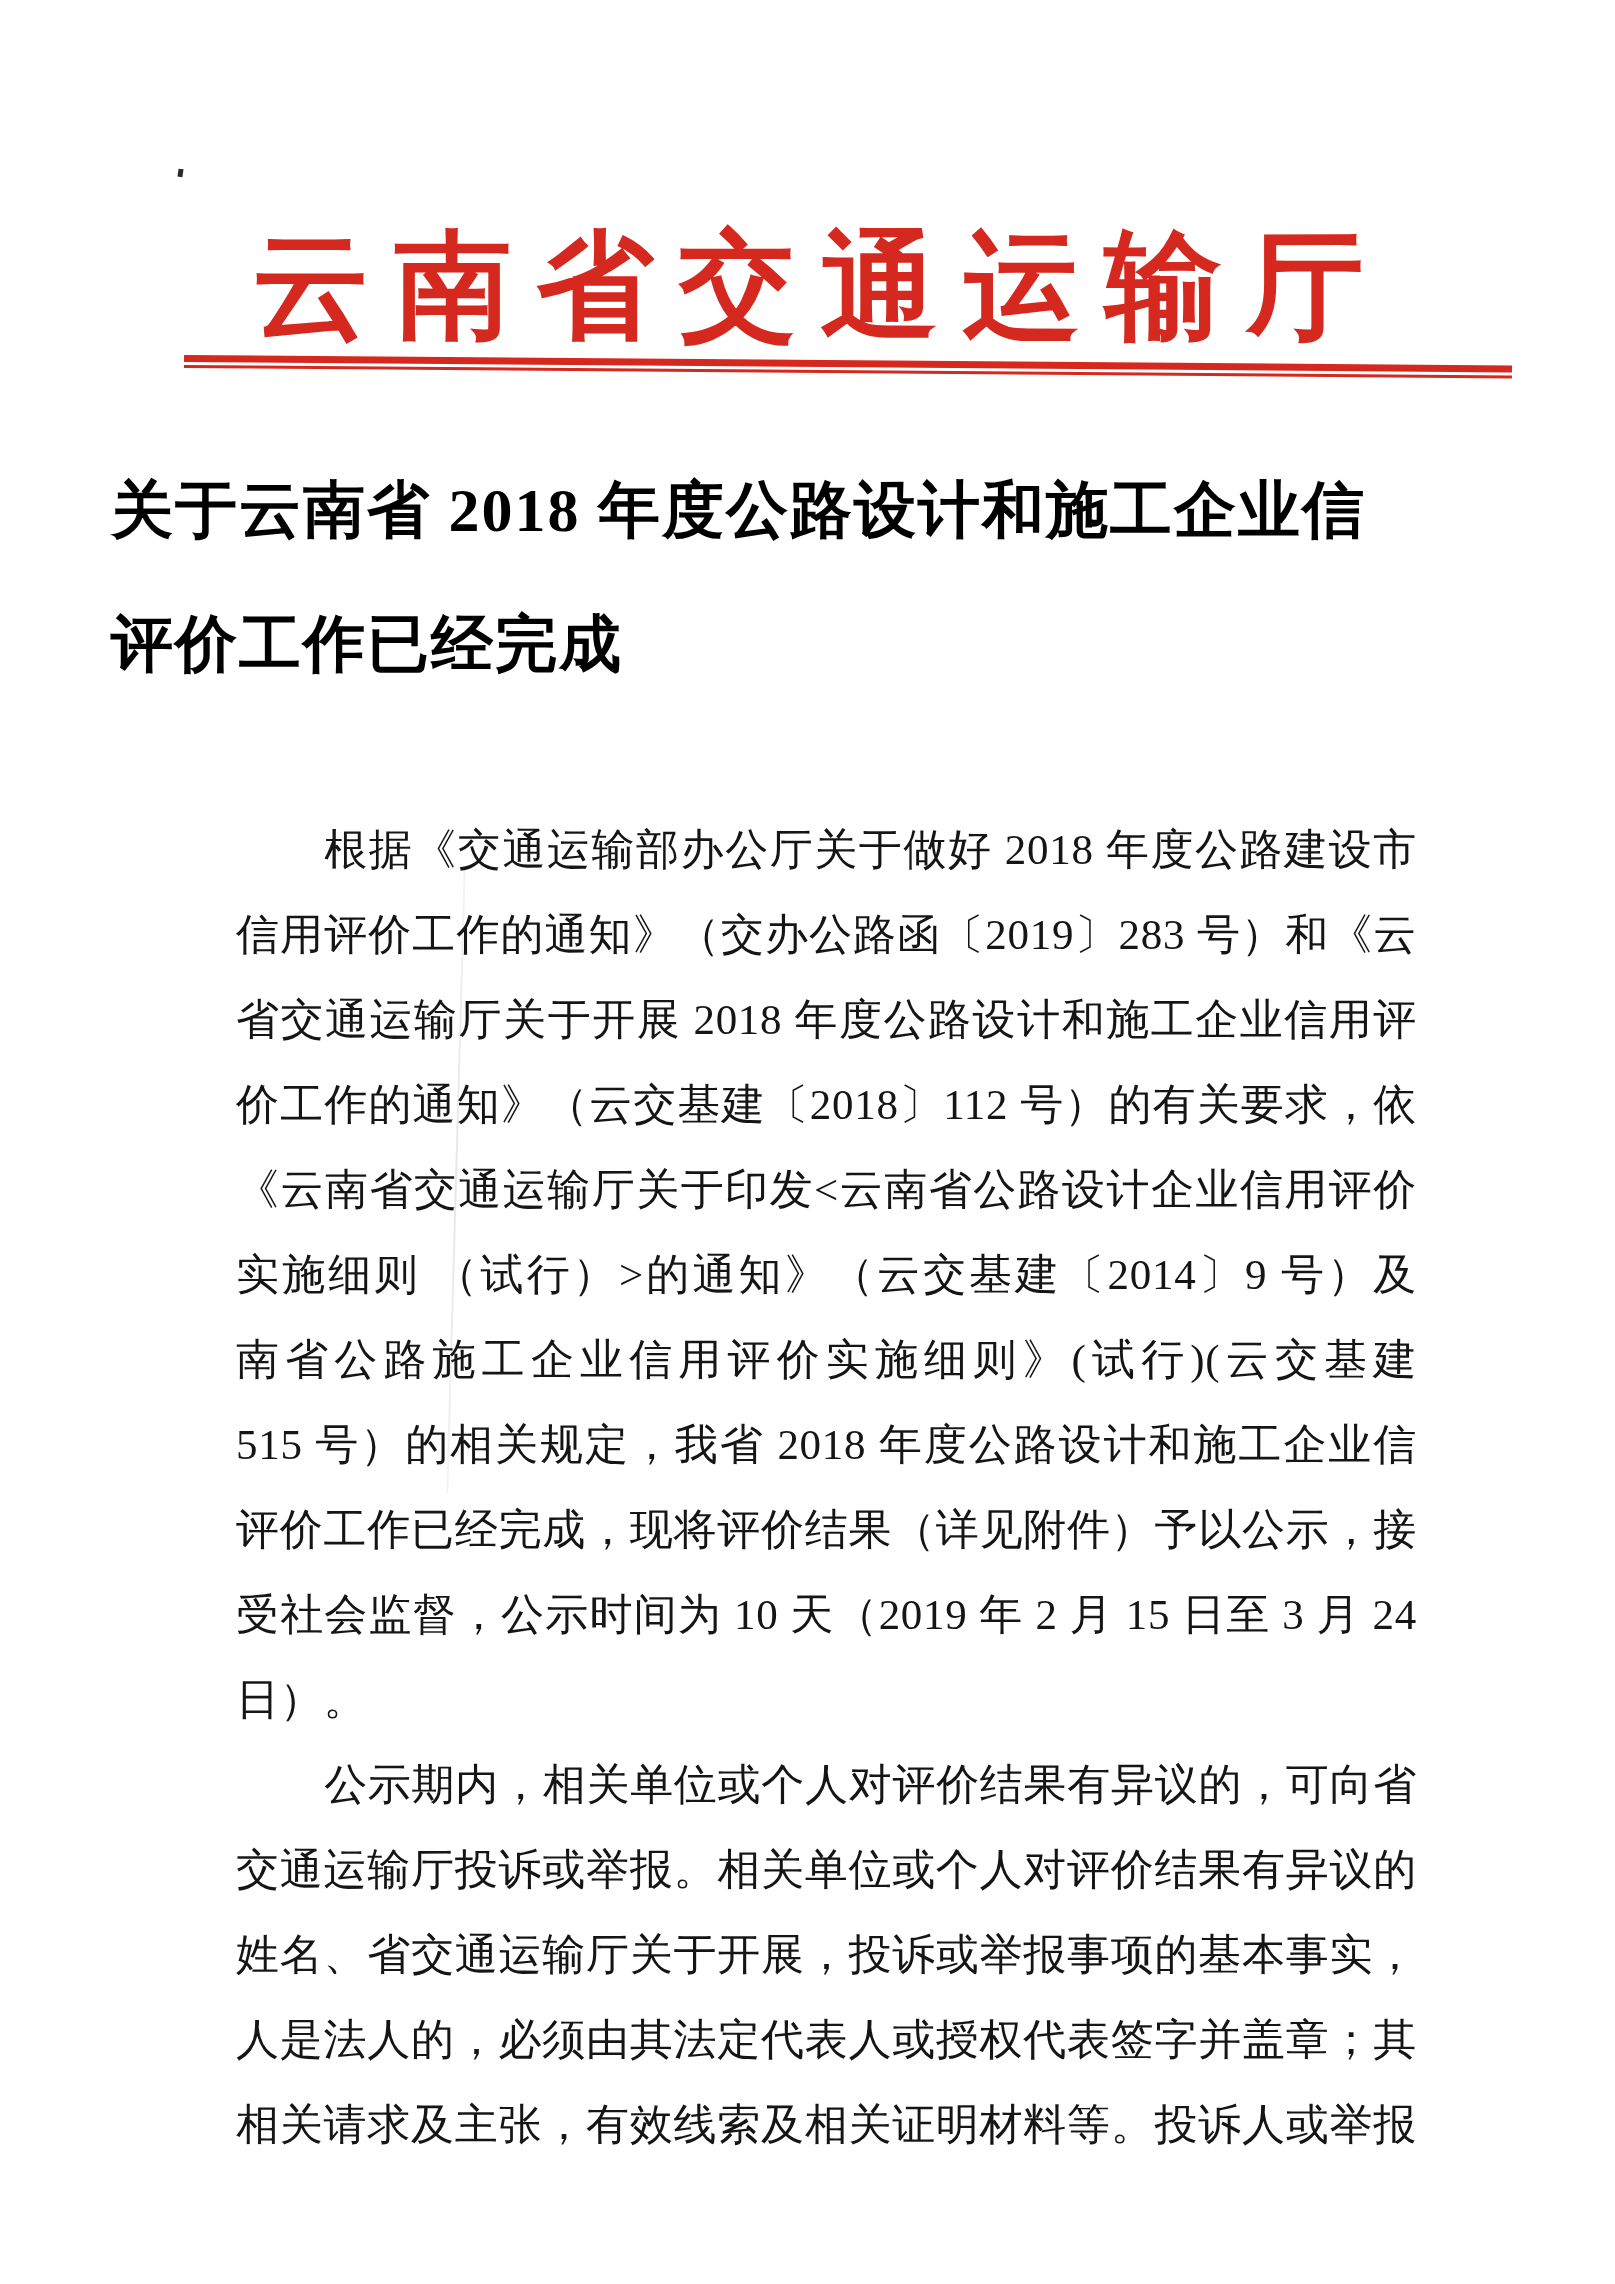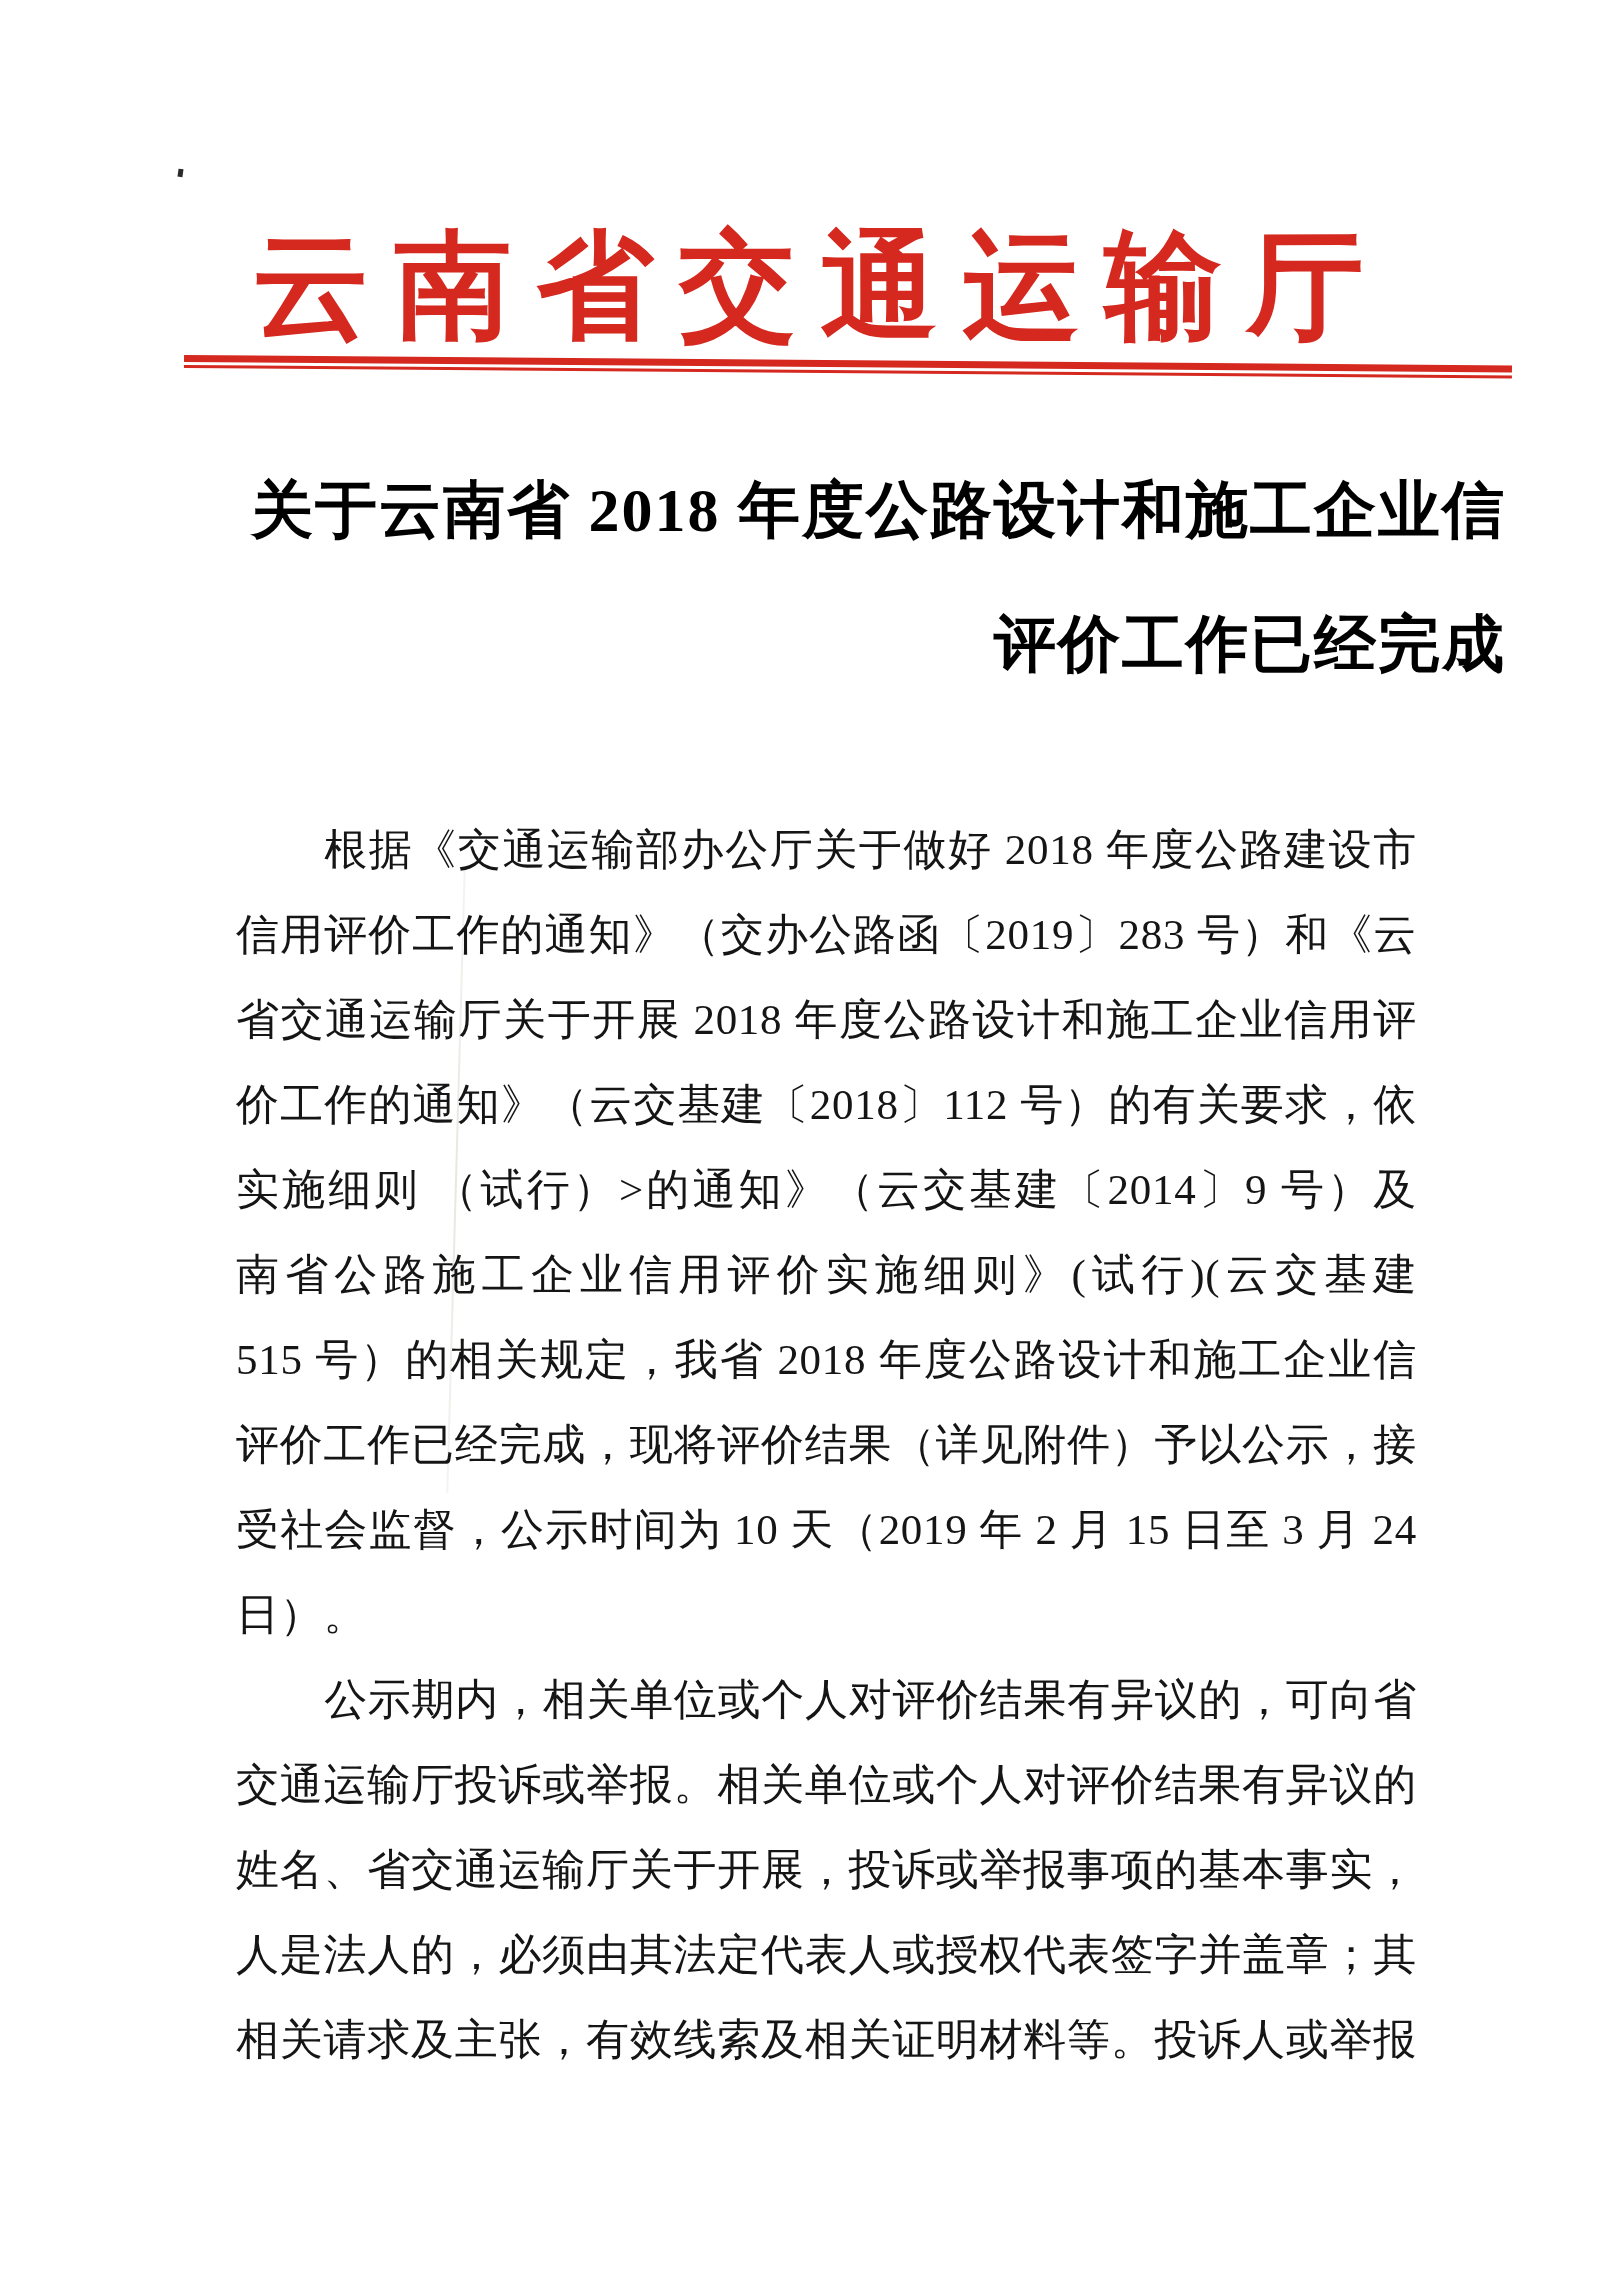--- a/index.html
+++ b/index.html
@@ -55,21 +55,21 @@
     transform-origin: left center;
   }
   .rule-thick { height: 7.2px; }
   .rule-thin  { height: 3.3px; margin-top: 2.6px; }
 
   
   .title {
     position: absolute;
     left: 111px; top: 443px;
     width: 1395px;
-    text-align: right;
+    text-align: left;
   }
   .title-line {
     height: 134px;
     line-height: 134px;
     font-size: 62px;
     font-weight: bold;
     letter-spacing: 2px;
     color: #000000;
     white-space: nowrap;
   }
@@ -115,20 +115,21 @@
   <div class="title">
     <div class="title-line">关于云南省 2018 年度公路设计和施工企业信</div>
     <div class="title-line">评价工作已经完成</div>
   </div>
 
   <div class="body-block" id="body-lines">
       <div class="line fill indent">根据《交通运输部办公厅关于做好 2018 年度公路建设市场</div>
       <div class="line fill">信用评价工作的通知》（交办公路函〔2019〕283 号）和《云南</div>
       <div class="line fill">省交通运输厅关于开展 2018 年度公路设计和施工企业信用评</div>
       <div class="line fill">价工作的通知》（云交基建〔2018〕112 号）的有关要求，依据</div>
+      <div class="line fill">《云南省交通运输厅关于印发&lt;云南省公路设计企业信用评价</div>
       <div class="line fill">实施细则 （试行）&gt;的通知》（云交基建〔2014〕9 号）及《云</div>
       <div class="line fill">南省公路施工企业信用评价实施细则》(试行)(云交基建〔2012〕</div>
       <div class="line fill">515 号）的相关规定，我省 2018 年度公路设计和施工企业信用</div>
       <div class="line fill">评价工作已经完成，现将评价结果（详见附件）予以公示，接</div>
       <div class="line fill">受社会监督，公示时间为 10 天（2019 年 2 月 15 日至 3 月 24</div>
       <div class="line">日）。</div>
       <div class="line fill indent">公示期内，相关单位或个人对评价结果有异议的，可向省</div>
       <div class="line fill">交通运输厅投诉或举报。相关单位或个人对评价结果有异议的</div>
       <div class="line fill">姓名、省交通运输厅关于开展，投诉或举报事项的基本事实，</div>
       <div class="line fill">人是法人的，必须由其法定代表人或授权代表签字并盖章；其</div>

